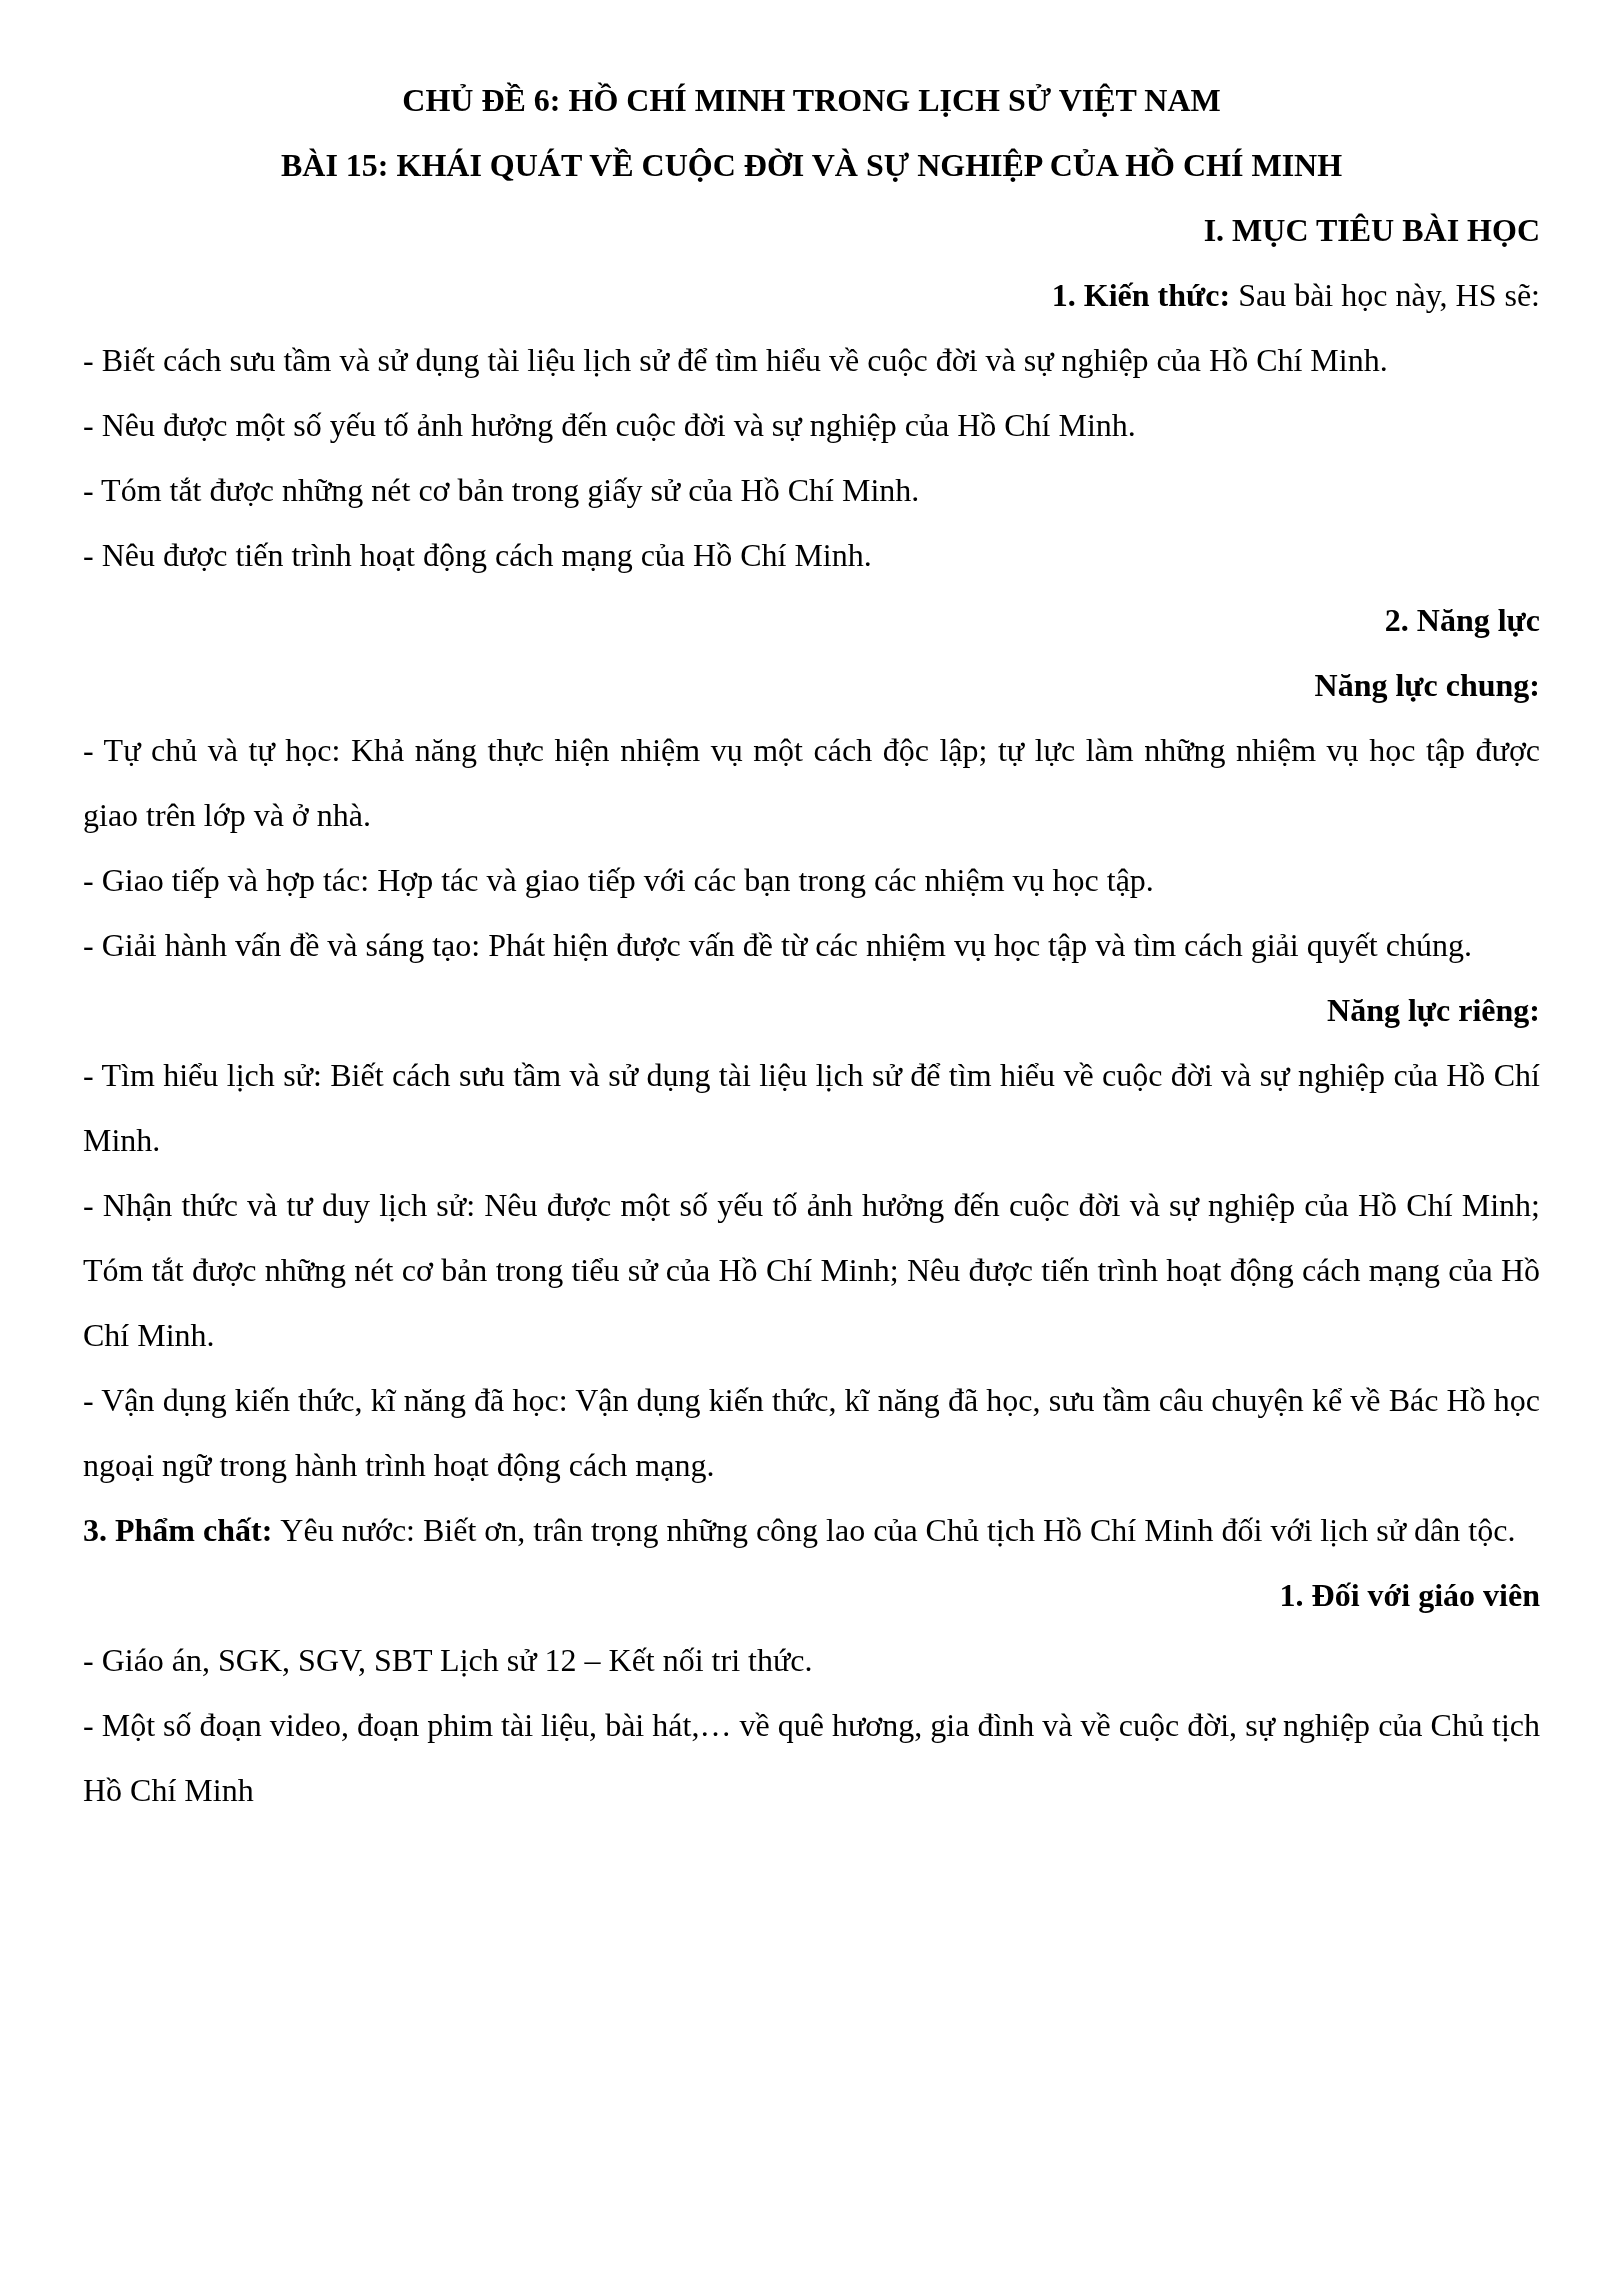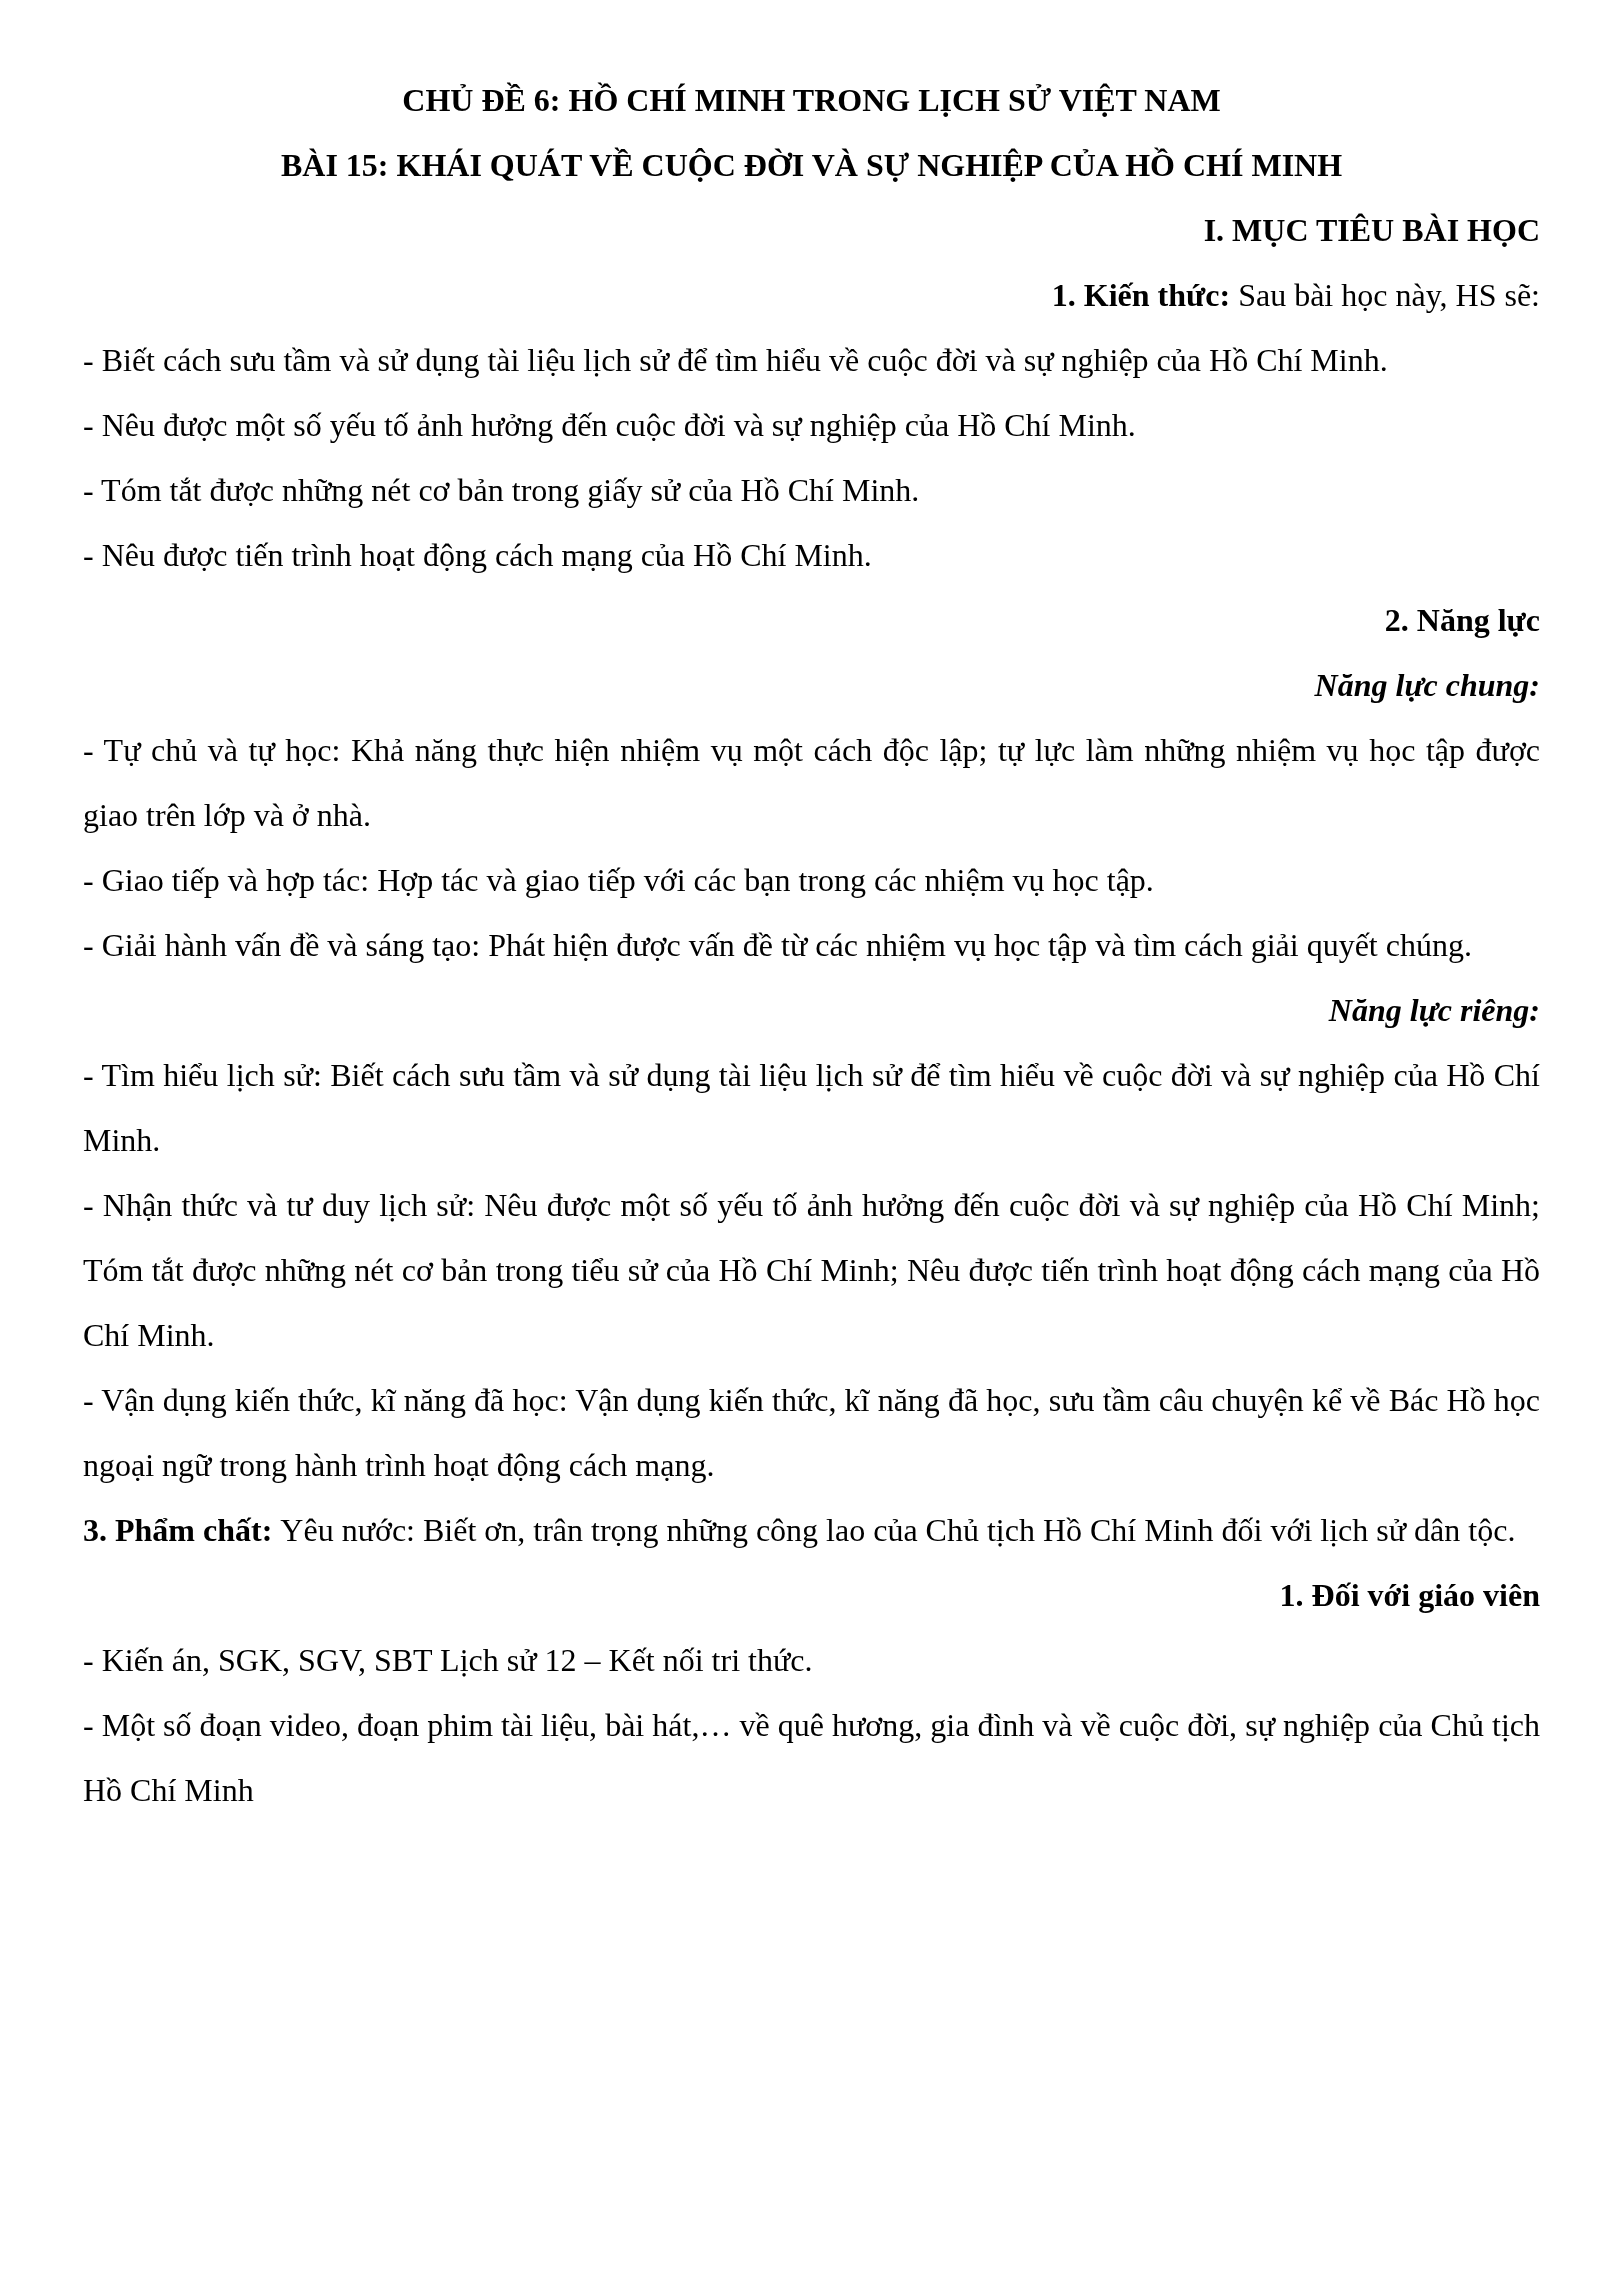--- a/index.html
+++ b/index.html
@@ -23,21 +23,21 @@
   }
   p.para {
     margin: 0;
     padding: 0;
     text-align: justify;
   }
   p.center { text-align: center; }
   p.left   { text-align: right; }
   .b  { font-weight: bold; }
   .i  { }
-  .bi { font-weight: bold; font-style: italic; }
+  .bi { font-weight: bold; }
   .footer {
     position: absolute;
     left: 570px;
     top: 2193px;
     font-size: 26px;
     line-height: 31px;
     font-family: "Liberation Serif", "DejaVu Serif", serif;
     color: #000000;
   }
 </style>
@@ -78,21 +78,21 @@
 
   <p class="para"><span class="i">- Nhận thức và tư duy lịch sử: </span><span>Nêu được một số yếu tố ảnh hưởng đến cuộc đời và sự nghiệp của Hồ Chí Minh; Tóm tắt được những nét cơ bản trong tiểu sử của Hồ Chí Minh; Nêu được tiến trình hoạt động cách mạng của Hồ Chí Minh.</span></p>
 
   <p class="para"><span class="i">- Vận dụng kiến thức, kĩ năng đã học: </span><span>Vận dụng kiến thức, kĩ năng đã học, sưu tầm câu chuyện kể về Bác Hồ học ngoại ngữ trong hành trình hoạt động cách mạng.</span></p>
 
   <p class="para"><span class="b">3. Phẩm chất: </span><span class="i">Yêu nước: </span><span>Biết ơn, trân trọng những công lao của Chủ tịch Hồ Chí Minh đối với lịch sử dân tộc.</span></p>
 
 
   <p class="para left"><span class="b">1. Đối với giáo viên</span></p>
 
-  <p class="para"><span>- Kiến án, SGK, SGV, SBT </span><span class="i">Lịch sử 12 – Kết nối tri thức.</span></p>
+  <p class="para"><span>- Giáo án, SGK, SGV, SBT </span><span class="i">Lịch sử 12 – Kết nối tri thức.</span></p>
 
   <p class="para"><span>- Một số đoạn video, đoạn phim tài liệu, bài hát,… về quê hương, gia đình và về cuộc đời, sự nghiệp của Chủ tịch Hồ Chí Minh</span></p>
 
   <p class="para"><span>- Phiếu học tập (giấy A0), nam châm dán Phiếu học tập, bút màu.</span></p>
 
   <div class="footer">1</div>
 
 </div>
 
 

